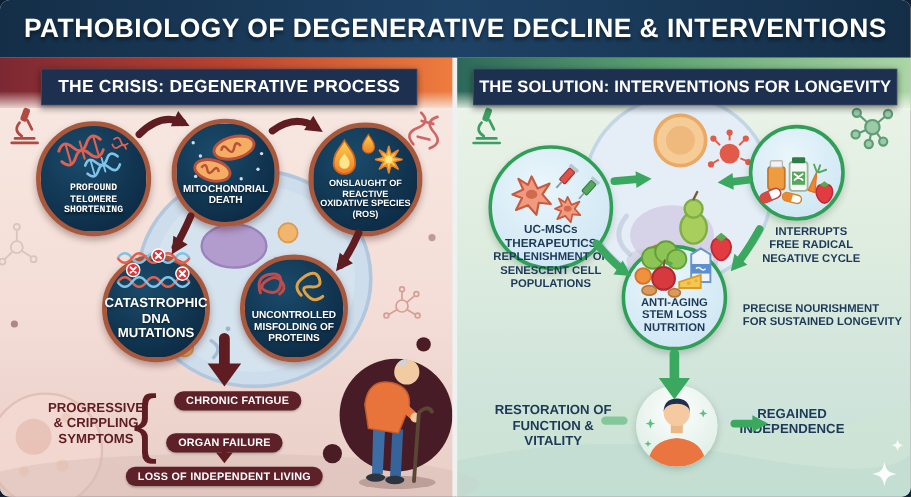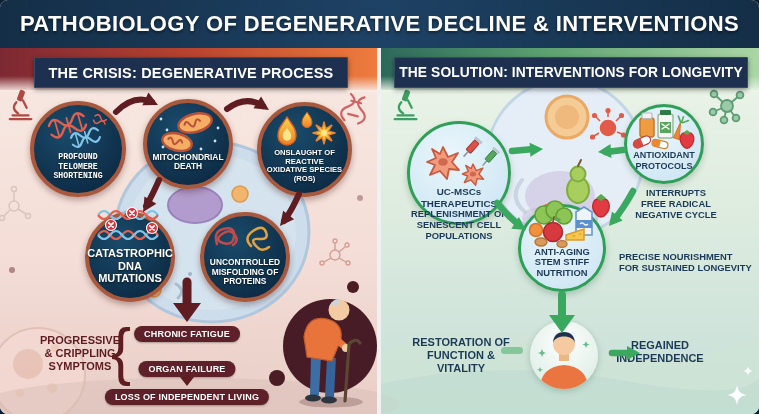--- a/index.html
+++ b/index.html
@@ -375,22 +375,20 @@
       </g>
       <g transform="translate(48,12) rotate(18)">
         <polygon points="0,-2 4,15 -2,15" fill="#ef8632" stroke="#d8742a" stroke-width="1"></polygon>
         <path d="M0,-2 l-4,-5 M1,-2 l0,-6 M2,-2 l5,-4" stroke="#57a85c" stroke-width="1.6" stroke-linecap="round"></path>
       </g>
       <g transform="translate(55,27)">
         <path d="M0,-6 C7,-8 9,1 4,7 C2,10 -2,10 -4,7 C-9,1 -7,-8 0,-6 Z" fill="#e23c42" stroke="#c12a33" stroke-width="1.3"></path>
         <path d="M-4,-6 L0,-9 L4,-6 L0,-4 Z" fill="#5ca84e"></path>
       </g>
     </svg>
-    <div class="lbl" style="font-size:9px;">ANTIOXIDANT
-PROTOCOLS</div>
   </div>
 
   <div class="abs snode" style="left:518px;top:204px;width:88px;height:88px;padding-bottom:10px;">
     <svg width="72" height="44" viewBox="0 0 72 44">
       <g fill="#8cc455" stroke="#639f36" stroke-width="1.6">
         <circle cx="18" cy="12" r="9"></circle>
           <circle cx="29" cy="7" r="9"></circle>
           <circle cx="38" cy="13" r="8"></circle>
       </g>
       <g transform="translate(58,16)">
@@ -406,21 +404,21 @@
       </g>
       <g>
         <path d="M40,32 L58,26 L58,37 L40,37 Z" fill="#f6c64e" stroke="#d99b2e" stroke-width="1.5"></path>
         <circle cx="48" cy="33" r="1.6" fill="#e8ae38"></circle>
           <circle cx="54" cy="31" r="1.3" fill="#e8ae38"></circle>
       </g>
       <ellipse cx="15" cy="39" rx="6" ry="4" fill="#d99a5b" stroke="#b5763a" stroke-width="1.4"></ellipse>
       <ellipse cx="36" cy="41" rx="5" ry="3.4" fill="#d99a5b" stroke="#b5763a" stroke-width="1.4"></ellipse>
     </svg>
     <div class="lbl" style="font-size:9.4px;">ANTI-AGING
-STEM STIFF
+STEM LOSS
 NUTRITION</div>
   </div>
 
   <div class="abs cap" style="left:396px;top:208px;width:126px;font-size:9.4px;">REPLENISHMENT OF
 SENESCENT CELL
 POPULATIONS</div>
   <div class="abs cap" style="left:617px;top:187px;width:118px;font-size:9.4px;">INTERRUPTS
 FREE RADICAL
 NEGATIVE CYCLE</div>
   <div class="abs cap" id="cap3" style="left:619px;top:251px;width:142px;font-size:9.4px;">PRECISE NOURISHMENT
@@ -428,21 +426,21 @@
   <div class="abs big-txt" id="restoration">RESTORATION OF
 FUNCTION &amp;
 VITALITY</div>
   <div class="abs big-txt" id="independence">REGAINED
 INDEPENDENCE</div>
 
   <div class="abs big-txt" id="symptoms-label">PROGRESSIVE
 &amp; CRIPPLING
 SYMPTOMS</div>
   <div class="abs" id="brace">{</div>
-  <div class="abs pill" style="left:187px;top:326px;">CHRONIC FATIGUE</div>
+  <div class="abs pill" style="left:198px;top:326px;">CHRONIC FATIGUE</div>
   <div class="abs pill" style="left:187px;top:361px;">ORGAN FAILURE</div>
   <div class="abs pill" style="left:187px;top:389px;">LOSS OF INDEPENDENT LIVING</div>
 
   <div class="abs" id="person-circle">
     <svg width="68" height="68" viewBox="0 0 68 68" style="border-radius:50%;overflow:hidden;">
       <path d="M10,68 Q10,46 34,44 Q58,46 58,68 Z" fill="#ea7540"></path>
       <rect x="29" y="32" width="10" height="8" fill="#eab787"></rect>
       <circle cx="34" cy="23" r="11" fill="#f6caa0"></circle>
       <path d="M23,23 C23,13 45,13 45,23 C45,15 41,11 34,11 C27,11 23,15 23,23 Z" fill="#203150"></path>
       <g fill="#5fbe86">

